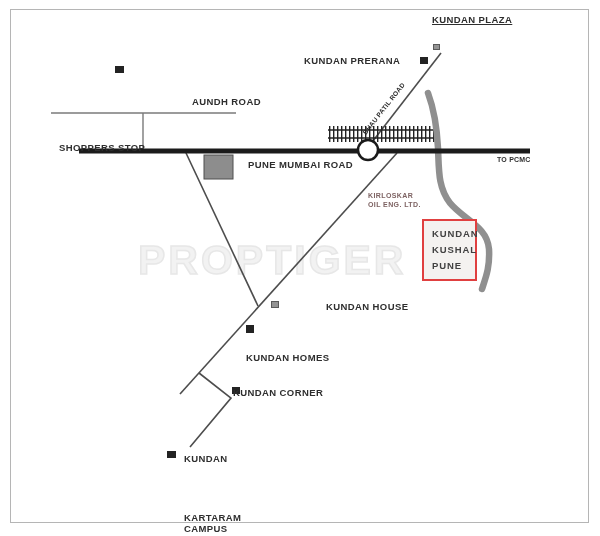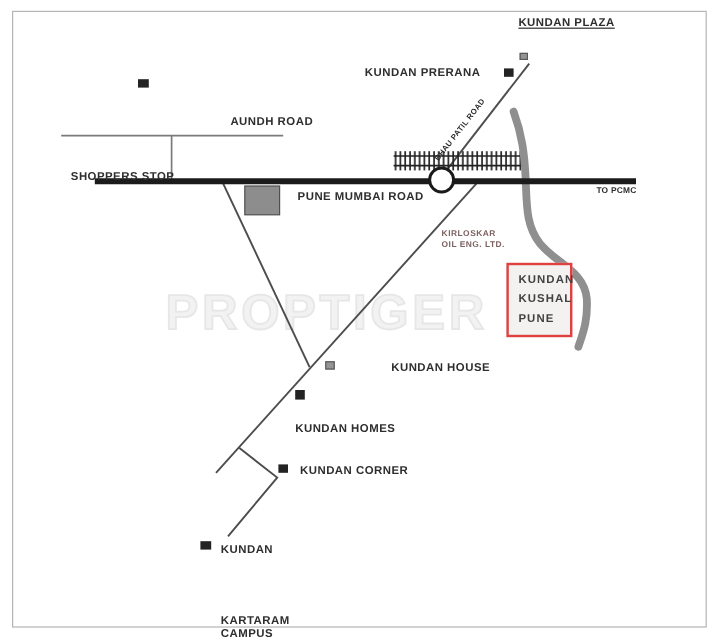--- a/index.html
+++ b/index.html
@@ -129,21 +129,21 @@
   <div class="highlight-box">
     <span class="line">KUNDAN</span>
     <span class="line">KUSHAL</span>
     <span class="line">PUNE</span>
   </div>
 
   <div class="lbl" style="left:287px;top:301px;margin-left:39px;">KUNDAN HOUSE</div>
 
   <div class="lbl" style="left:246px;top:336px;margin-top:16px;">KUNDAN HOMES</div>
 
-  <div class="lbl" style="left:250px;top:387px;">KUNDAN CORNER</div>
+  <div class="lbl" style="left:233px;top:387px;">KUNDAN CORNER</div>
 
   <div class="lbl" style="left:184px;top:453px;">
     <span style="display:block;">KUNDAN</span>
     <span style="display:block;margin-top:48px;">KARTARAM</span>
     <span style="display:block;">CAMPUS</span>
   </div>
 
 </div>
 
 </body></html>

